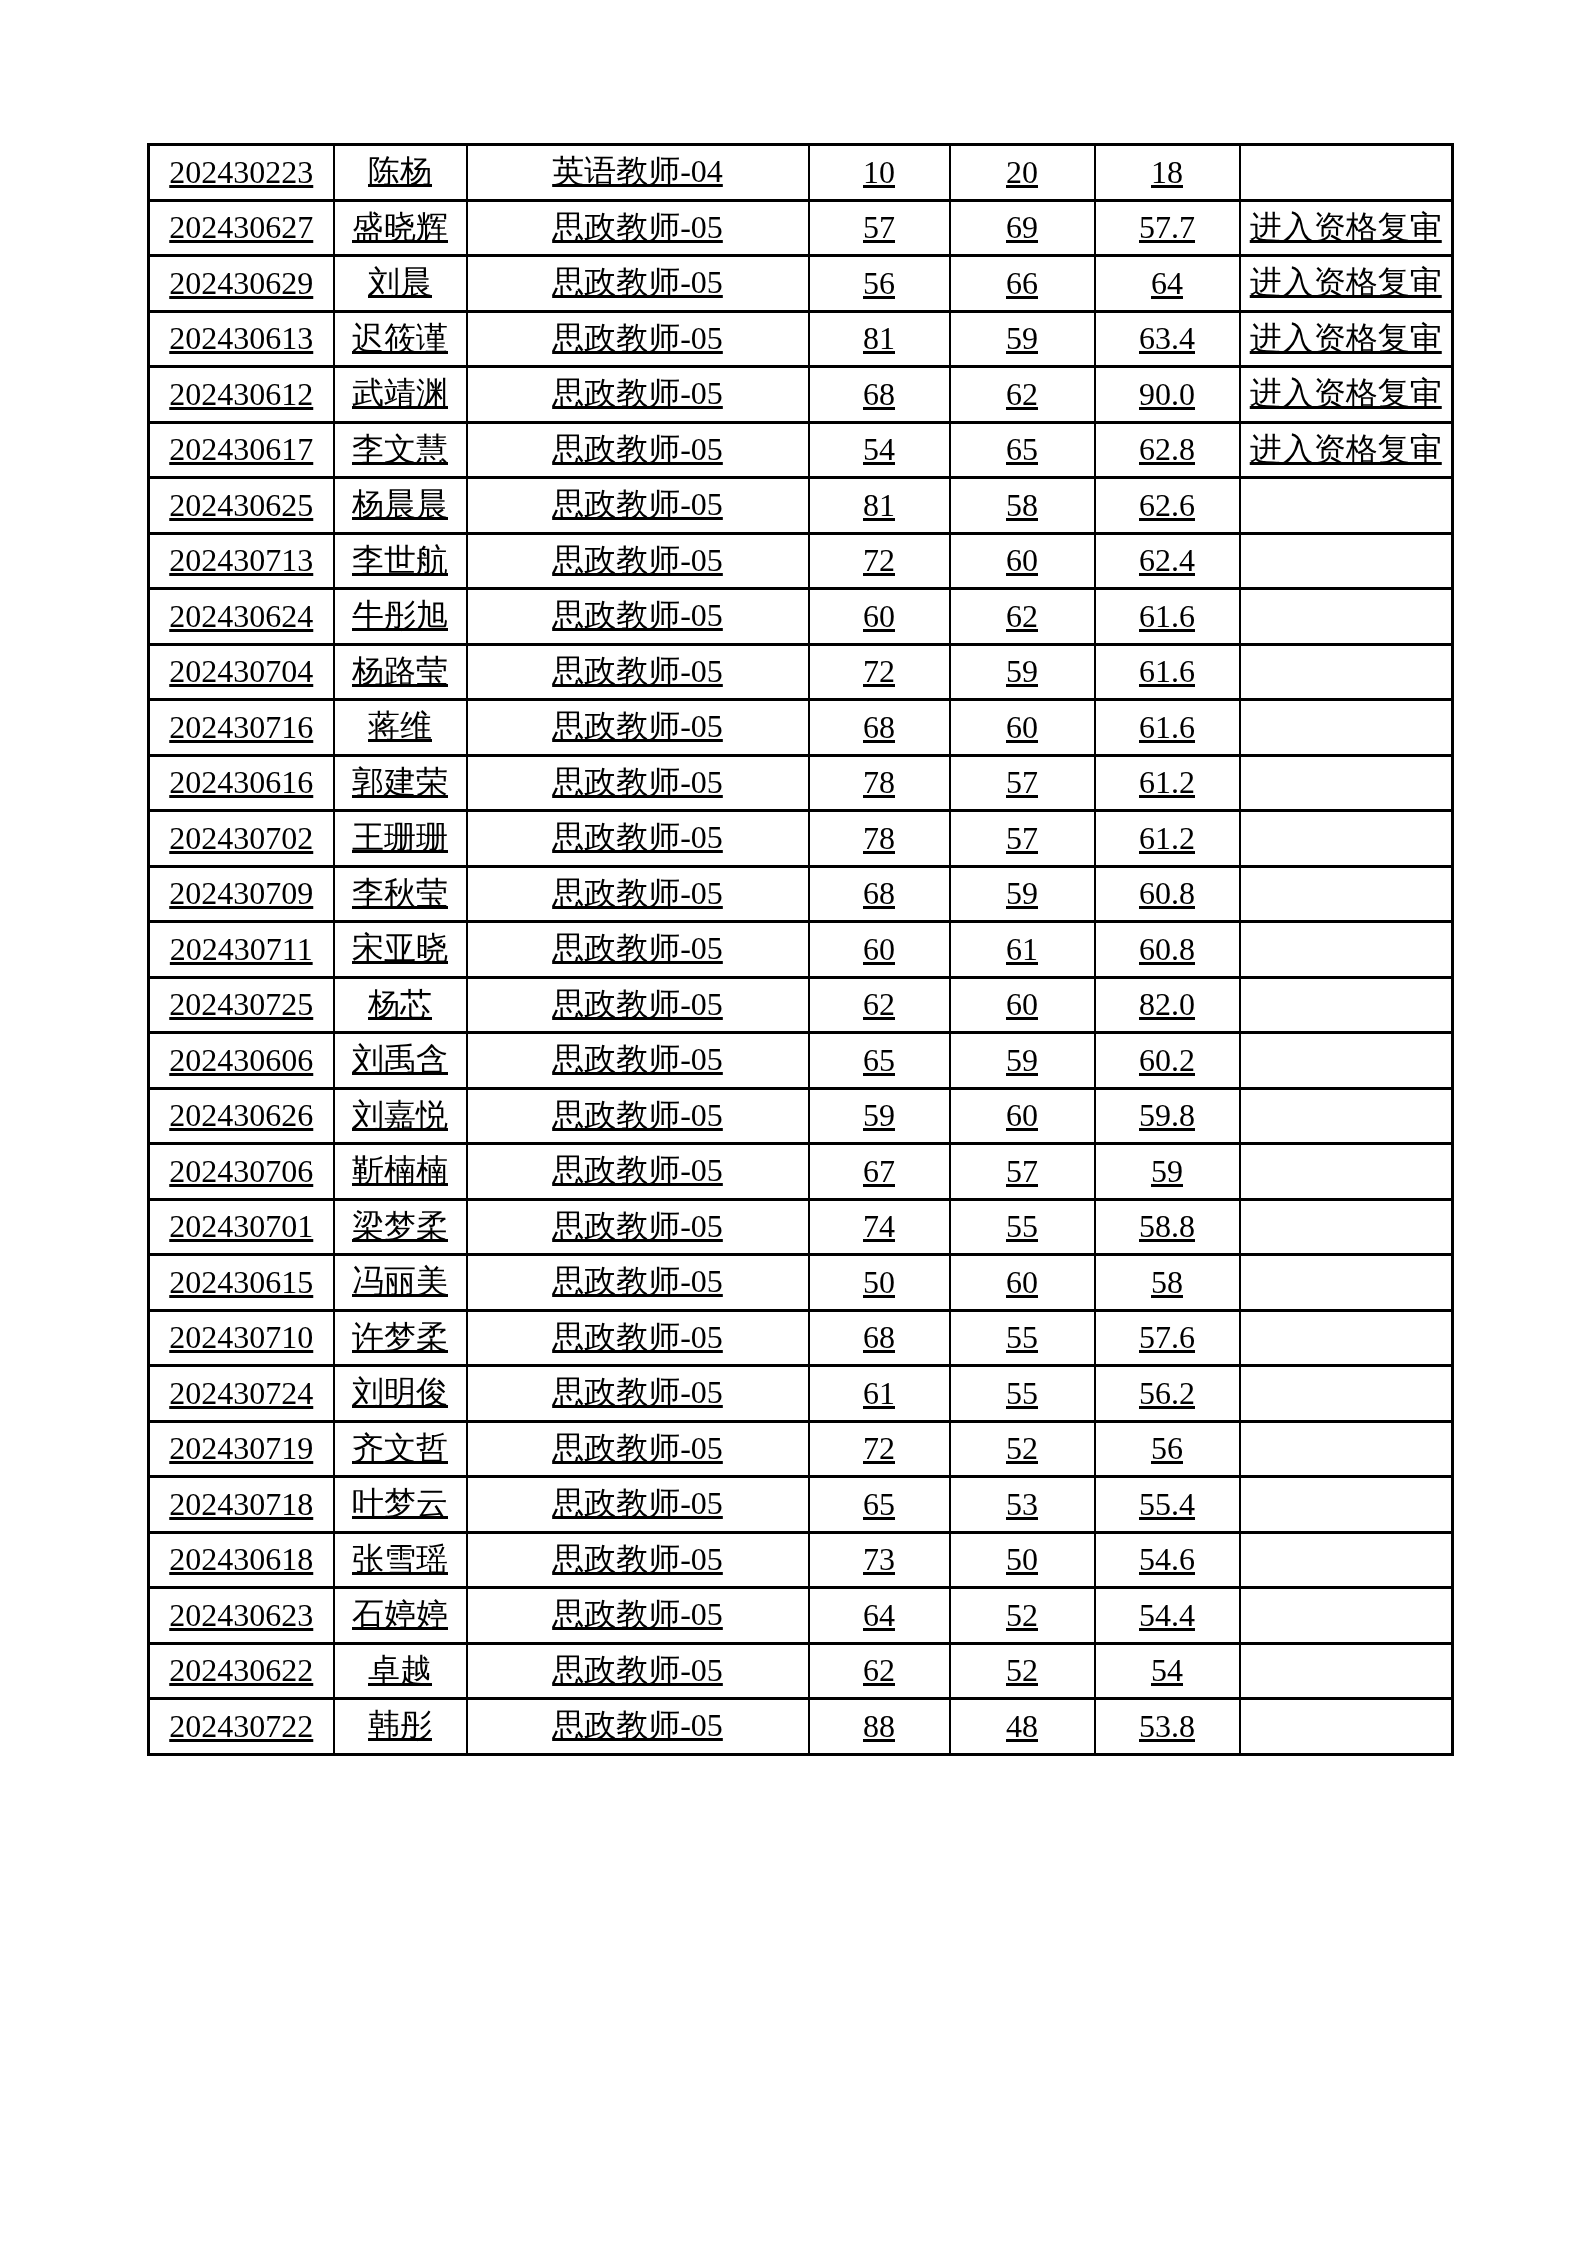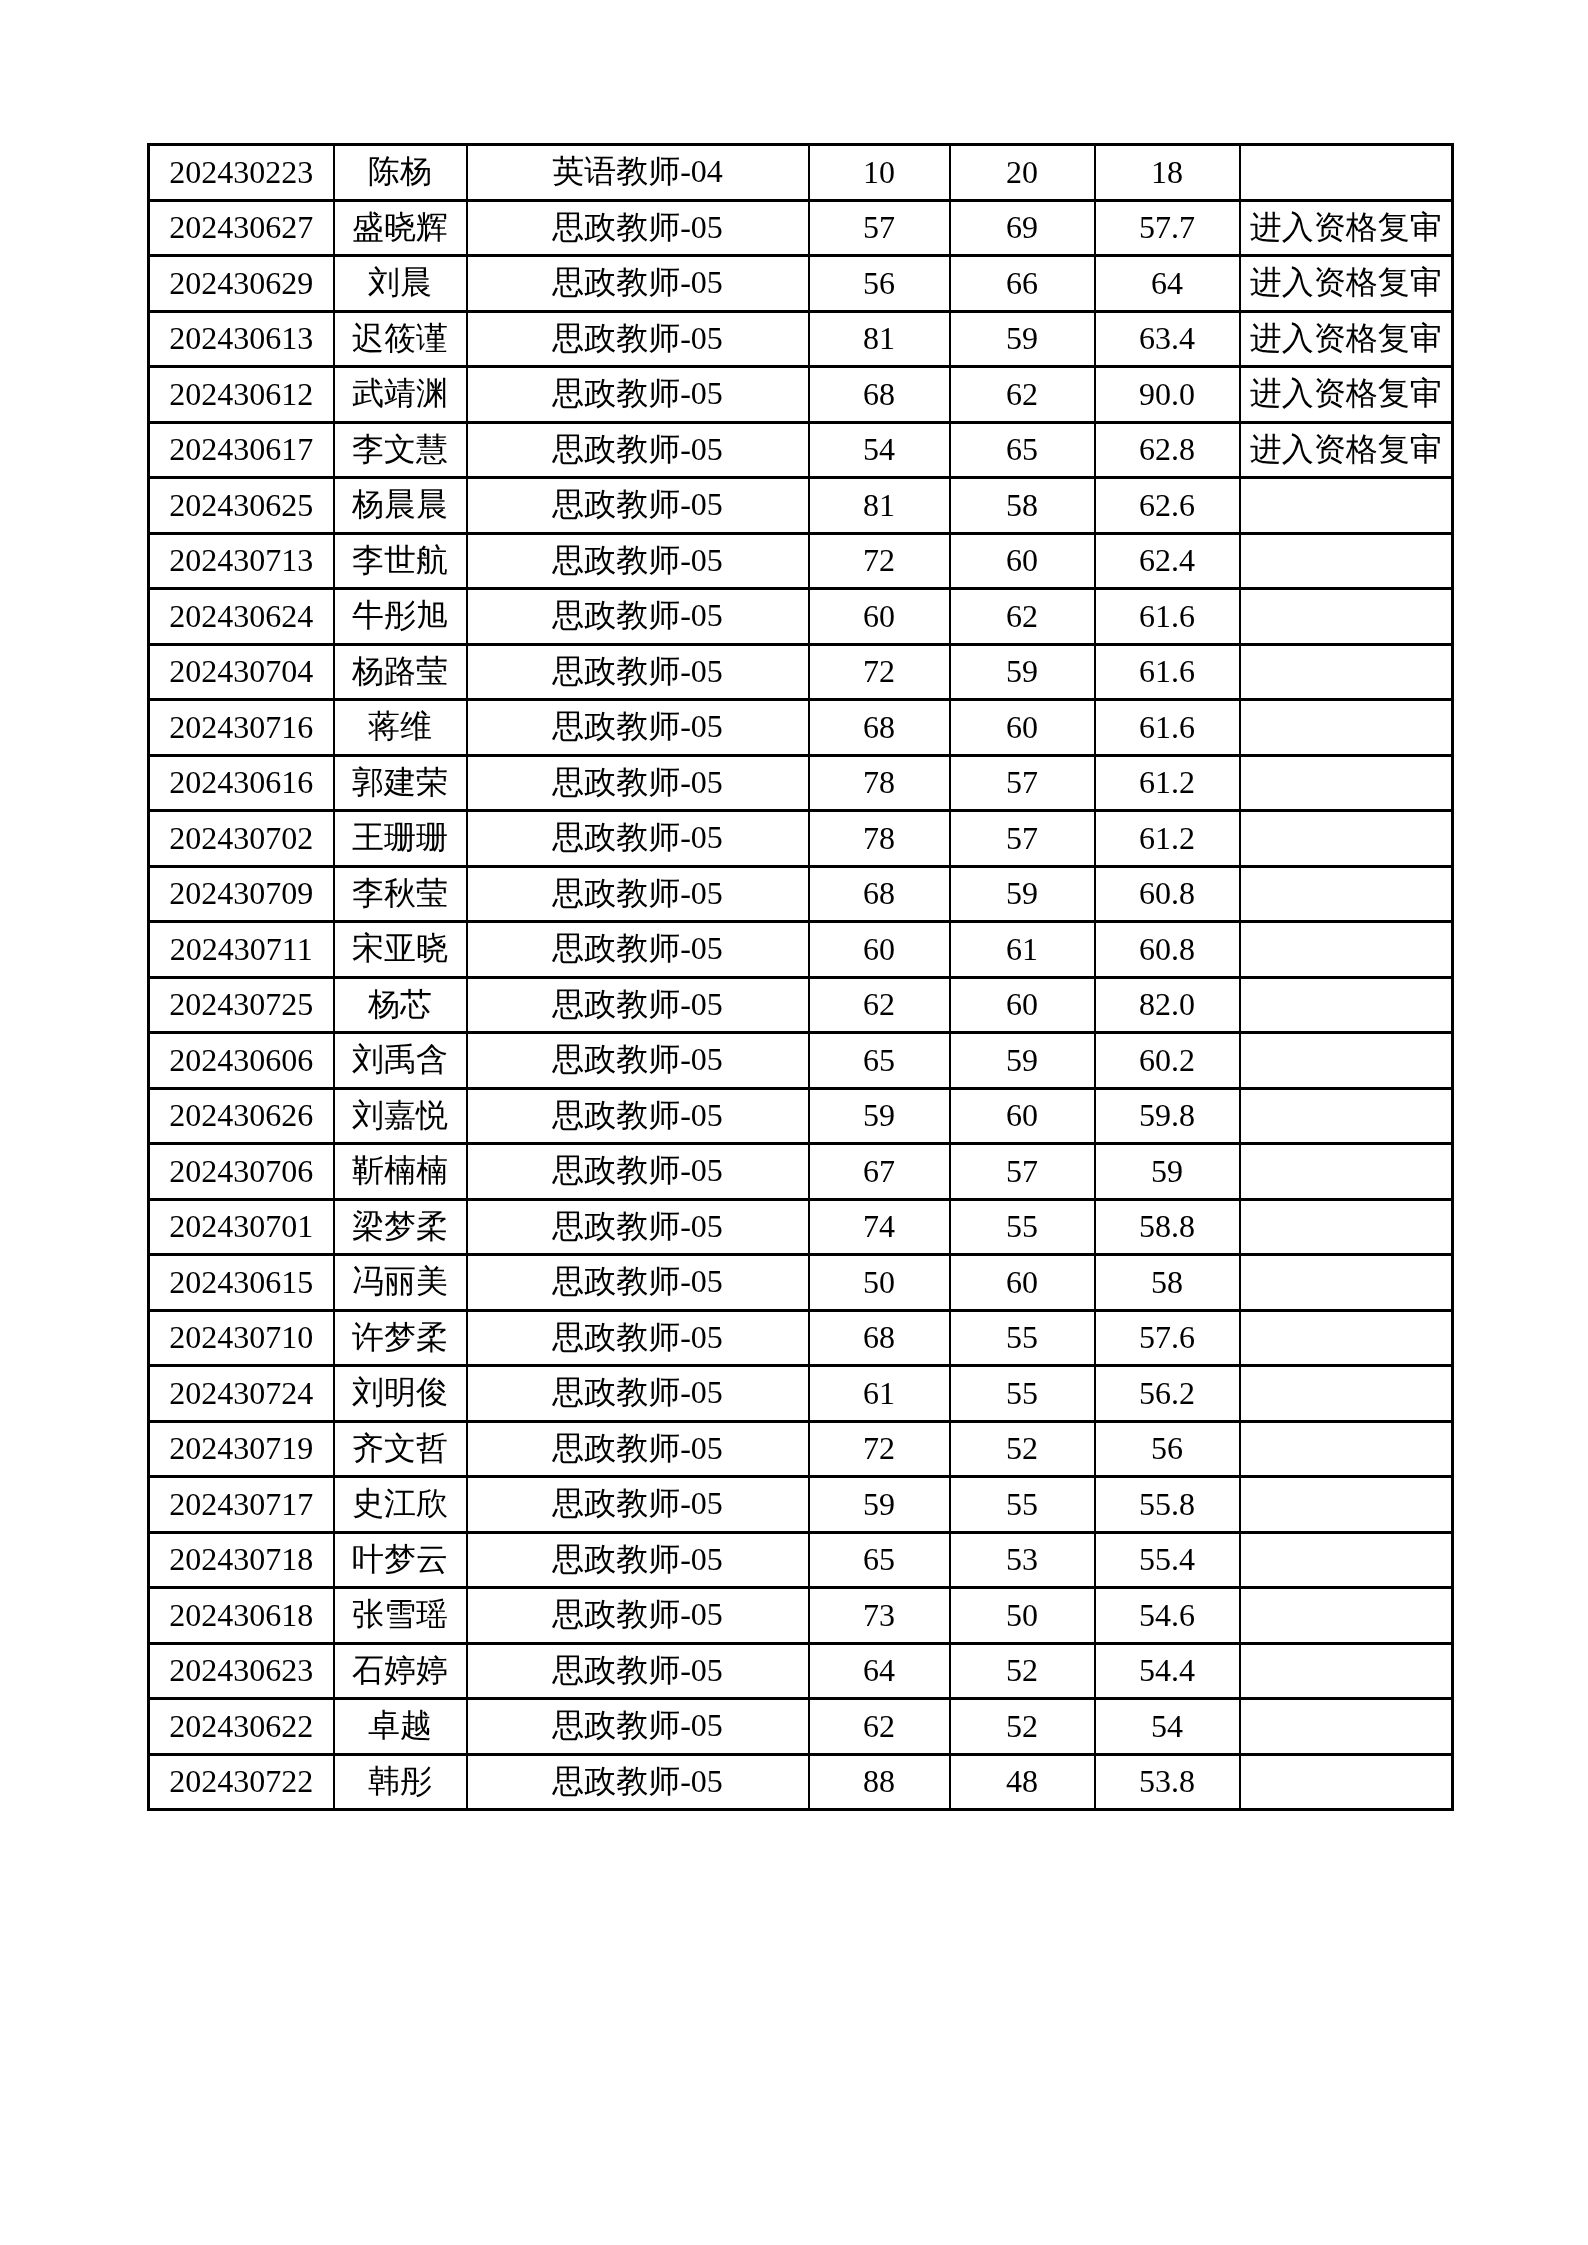--- a/index.html
+++ b/index.html
@@ -21,20 +21,21 @@
   }
   table.score-table {
     position: absolute;
     left: 147px;
     top: 143px;
     width: 1304px;
     table-layout: fixed;
     border-collapse: collapse;
     border: 3px solid #000000;
     font-size: 32px;
+    text-decoration: underline;
   }
   table.score-table td {
     border-left: 2px solid #000000;
     border-right: 2px solid #000000;
     border-top: 3px solid #000000;
     border-bottom: 3px solid #000000;
     height: 52.5px;
     padding: 0;
     text-align: center;
     vertical-align: middle;
@@ -274,29 +275,20 @@
         <tr>
           <td>202430719</td>
           <td>齐文哲</td>
           <td>思政教师-05</td>
           <td>72</td>
           <td>52</td>
           <td>56</td>
           <td></td>
         </tr>
         <tr>
-          <td>202430717</td>
-          <td>史江欣</td>
-          <td>思政教师-05</td>
-          <td>59</td>
-          <td>55</td>
-          <td>55.8</td>
-          <td></td>
-        </tr>
-        <tr>
           <td>202430718</td>
           <td>叶梦云</td>
           <td>思政教师-05</td>
           <td>65</td>
           <td>53</td>
           <td>55.4</td>
           <td></td>
         </tr>
         <tr>
           <td>202430618</td>

